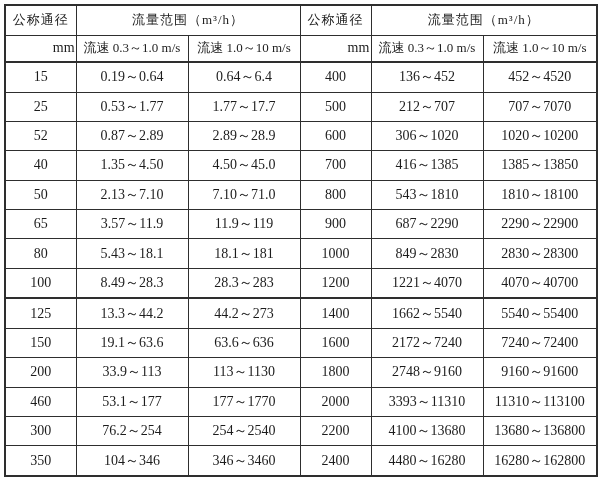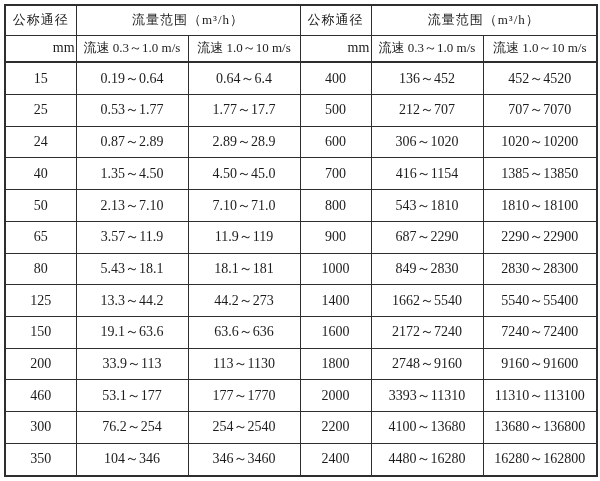--- a/index.html
+++ b/index.html
@@ -81,33 +81,33 @@
       </tr>
       <tr>
         <td>25</td>
         <td>0.53～1.77</td>
         <td>1.77～17.7</td>
         <td>500</td>
         <td>212～707</td>
         <td>707～7070</td>
       </tr>
       <tr>
-        <td>24</td>
+        <td>52</td>
         <td>0.87～2.89</td>
         <td>2.89～28.9</td>
         <td>600</td>
         <td>306～1020</td>
         <td>1020～10200</td>
       </tr>
       <tr>
         <td>40</td>
         <td>1.35～4.50</td>
         <td>4.50～45.0</td>
         <td>700</td>
-        <td>416～1154</td>
+        <td>416～1385</td>
         <td>1385～13850</td>
       </tr>
       <tr>
         <td>50</td>
         <td>2.13～7.10</td>
         <td>7.10～71.0</td>
         <td>800</td>
         <td>543～1810</td>
         <td>1810～18100</td>
       </tr>
@@ -119,20 +119,28 @@
         <td>687～2290</td>
         <td>2290～22900</td>
       </tr>
       <tr>
         <td>80</td>
         <td>5.43～18.1</td>
         <td>18.1～181</td>
         <td>1000</td>
         <td>849～2830</td>
         <td>2830～28300</td>
+      </tr>
+      <tr class="group-end">
+        <td>100</td>
+        <td>8.49～28.3</td>
+        <td>28.3～283</td>
+        <td>1200</td>
+        <td>1221～4070</td>
+        <td>4070～40700</td>
       </tr>
       <tr>
         <td>125</td>
         <td>13.3～44.2</td>
         <td>44.2～273</td>
         <td>1400</td>
         <td>1662～5540</td>
         <td>5540～55400</td>
       </tr>
       <tr>

